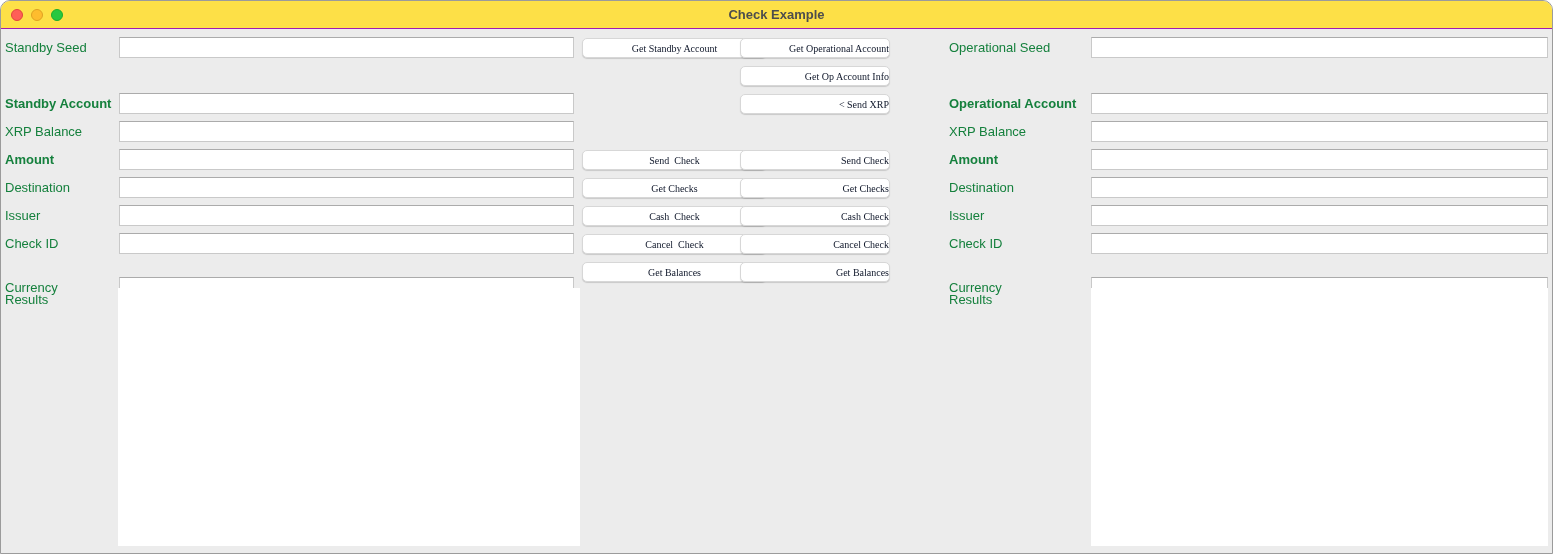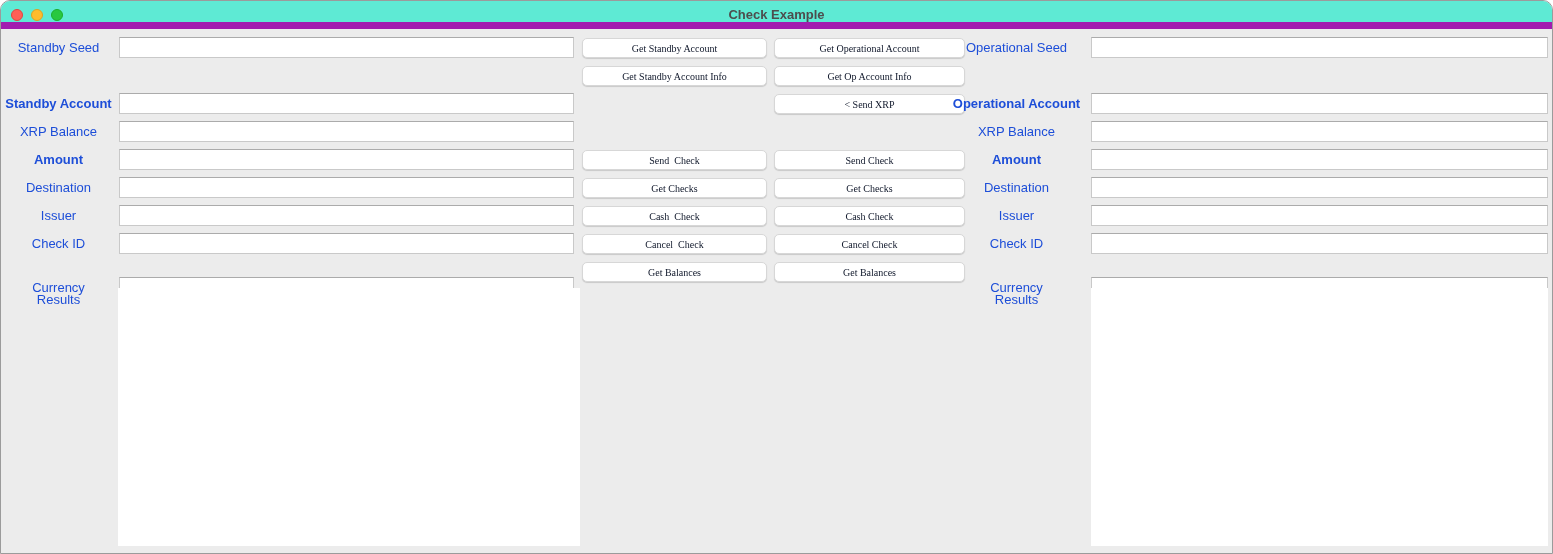--- a/index.html
+++ b/index.html
@@ -12,22 +12,22 @@
     width: 1553px;
     height: 554px;
     background: #ececec;
     border: 1px solid #9b9b9b;
     border-radius: 10px 10px 0 0;
     overflow: hidden;
   }
   .titlebar {
     position: relative;
     height: 28px;
-    background: #5eead4;
-    border-bottom: 7px solid #a21caf;
+    background: #fde047;
+    border-bottom: 1px solid #a21caf;
   }
   .traffic {
     position: absolute;
     top: 8px;
     width: 12px;
     height: 12px;
     border-radius: 50%;
   }
   .traffic.red    { left: 10px; background: #ff5f57; border: 0.5px solid #e0443e; }
   .traffic.yellow { left: 30px; background: #febc2e; border: 0.5px solid #dea123; }
@@ -45,22 +45,22 @@
   .content {
     position: relative;
     width: 100%;
     height: 525px;
   }
   .lbl {
     position: absolute;
     height: 21px;
     line-height: 21px;
     font-size: 13px;
-    color: #1d4ed8;
-    text-align: center;
+    color: #15803d;
+    text-align: left;
     white-space: nowrap;
   }
   .lbl.left  { left: 4px;   width: 107px; }
   .lbl.right { left: 948px; width: 135px; }
   .entry {
     position: absolute;
     height: 21px;
     background: #ffffff;
     border: 1px solid #c9c9c9;
     border-top-color: #ababab;
@@ -80,21 +80,21 @@
     border-radius: 5px;
     box-shadow: 0 1px 1px rgba(0,0,0,0.15);
     font-family: Liberation Serif, serif;
     font-size: 10px;
     color: #0f172a;
     text-align: center;
     white-space: pre;
     cursor: default;
   }
   .btn.c1 { left: 581px; width: 185px; }
-  .btn.c2 { left: 773px; width: 191px; }
+  .btn.c2 { left: 739px; width: 150px; text-align: right; }
   .results {
     position: absolute;
     top: 259px;
     height: 258px;
     background: #ffffff;
     border: none;
     resize: none;
     outline: none;
     font-family: "Liberation Sans", sans-serif;
     font-size: 13px;
@@ -146,21 +146,20 @@
     <span class="lbl left r7">Check ID</span>
     <input class="entry left r7" value="" style="">
 
     <span class="lbl left r8">Currency</span>
     <input class="entry left r8" value="" style="">
 
     <span class="lbl left r9">Results</span>
     <textarea class="results left" style=""></textarea>
 
     <button class="btn c1 b0">Get Standby Account</button>
-    <button class="btn c1 b1">Get Standby Account Info</button>
     <button class="btn c1 b4">Send  Check</button>
     <button class="btn c1 b5">Get Checks</button>
     <button class="btn c1 b6">Cash  Check</button>
     <button class="btn c1 b7">Cancel  Check</button>
     <button class="btn c1 b8">Get Balances</button>
 
     <button class="btn c2 b0">Get Operational Account</button>
     <button class="btn c2 b2">&lt; Send XRP</button>
     <button class="btn c2 b1">Get Op Account Info</button>
     <button class="btn c2 b4">Send Check</button>

